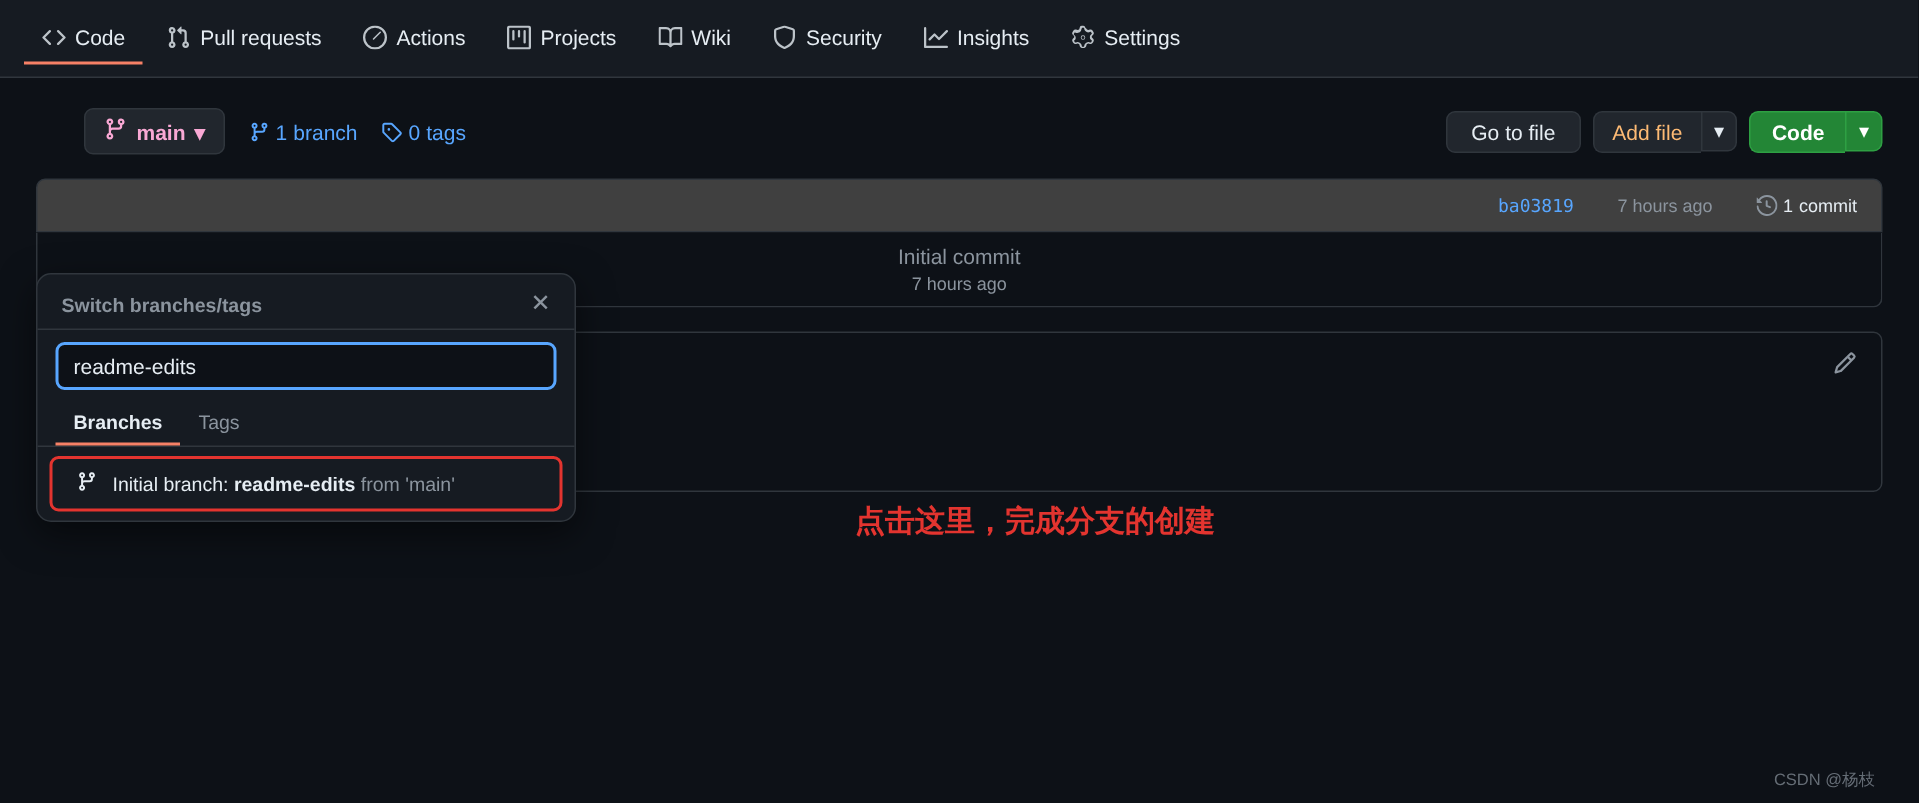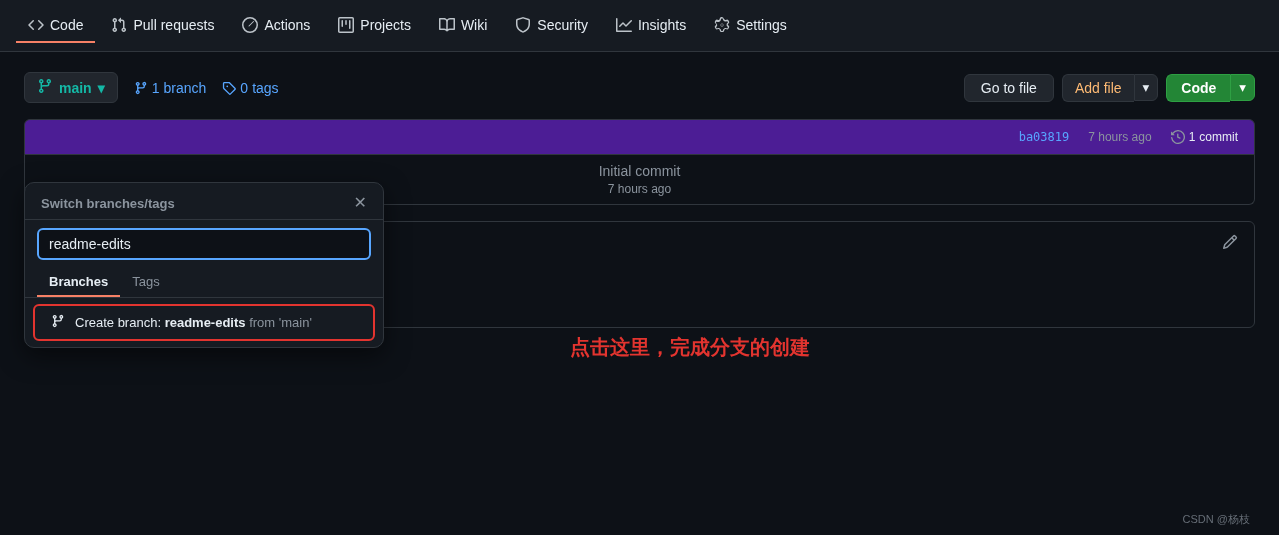--- a/index.html
+++ b/index.html
@@ -56,26 +56,27 @@
       align-items: center;
       gap: 16px;
       margin-bottom: 16px;
     }
     .branch-btn {
       display: flex;
       align-items: center;
       gap: 6px;
       background: #21262d;
       border: 1px solid #30363d;
-      color: #14b8a6;
+      color: #f9a8d4;
       padding: 5px 12px;
       border-radius: 6px;
       cursor: pointer;
       font-size: 14px;
       font-weight: 600;
+      margin-left: 32px;
     }
     .branch-tag-info {
       display: flex;
       align-items: center;
       gap: 16px;
       color: #58a6ff;
       font-size: 14px;
     }
     .branch-tag-info span {
       display: flex;
@@ -139,28 +140,28 @@
       background: #238636;
       border: 1px solid #2ea043;
       color: #fff;
       padding: 5px 8px;
       border-radius: 0 6px 6px 0;
       cursor: pointer;
     }
 
     
     .commit-bar {
-      background: #4c1d95;
+      background: #404040;
       border: 1px solid #30363d;
       border-radius: 6px 6px 0 0;
       padding: 10px 16px;
       display: flex;
       align-items: center;
       justify-content: flex-end;
-      gap: 19px;
+      gap: 29px;
       color: #8b949e;
       font-size: 12px;
       margin-top: 4px;
     }
     .commit-hash {
       color: #58a6ff;
       font-family: monospace;
     }
     .commit-time { color: #8b949e; }
     .commit-count {
@@ -474,21 +475,21 @@
       <div class="dropdown-tab active">Branches</div>
       <div class="dropdown-tab">Tags</div>
     </div>
     <div class="dropdown-item">
       <span>
         <svg width="14" height="14" viewBox="0 0 16 16" fill="currentColor">
             <path fill-rule="evenodd" d="M11.75 2.5a.75.75 0 100 1.5.75.75 0 000-1.5zm-2.25.75a2.25 2.25 0 113 2.122V6A2.5 2.5 0 0110 8.5H6a1 1 0 00-1 1v1.128a2.251 2.251 0 11-1.5 0V5.372a2.25 2.25 0 111.5 0v1.836A2.492 2.492 0 016 7h4a1 1 0 001-1v-.628A2.25 2.25 0 019.5 3.25zM4.25 12a.75.75 0 100 1.5.75.75 0 000-1.5zM3.5 3.25a.75.75 0 111.5 0 .75.75 0 01-1.5 0z"></path>
           </svg>
       </span>
       <span>
-        <span>Create branch:</span> <strong>readme-edits</strong> <span class="from-text">from 'main'</span>
+        <span>Initial branch:</span> <strong>readme-edits</strong> <span class="from-text">from 'main'</span>
       </span>
     </div>
   </div>
 
   <div class="annotation-text">点击这里，完成分支的创建</div>
 </div>
 
 <div class="watermark">CSDN @杨枝</div>
 
 </body></html>

